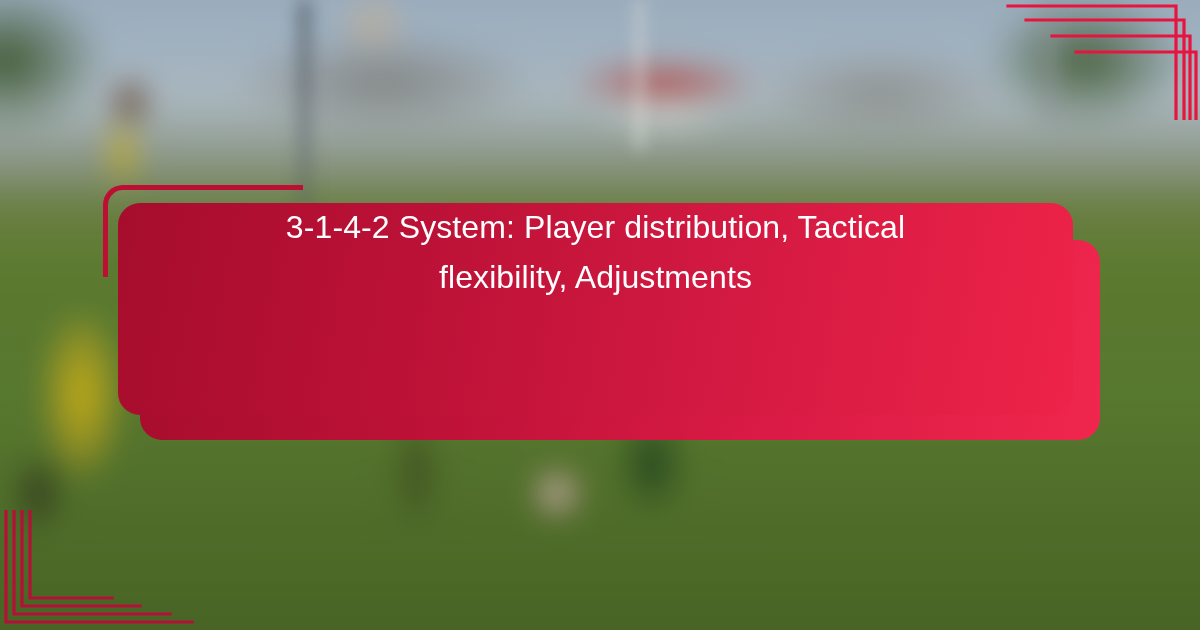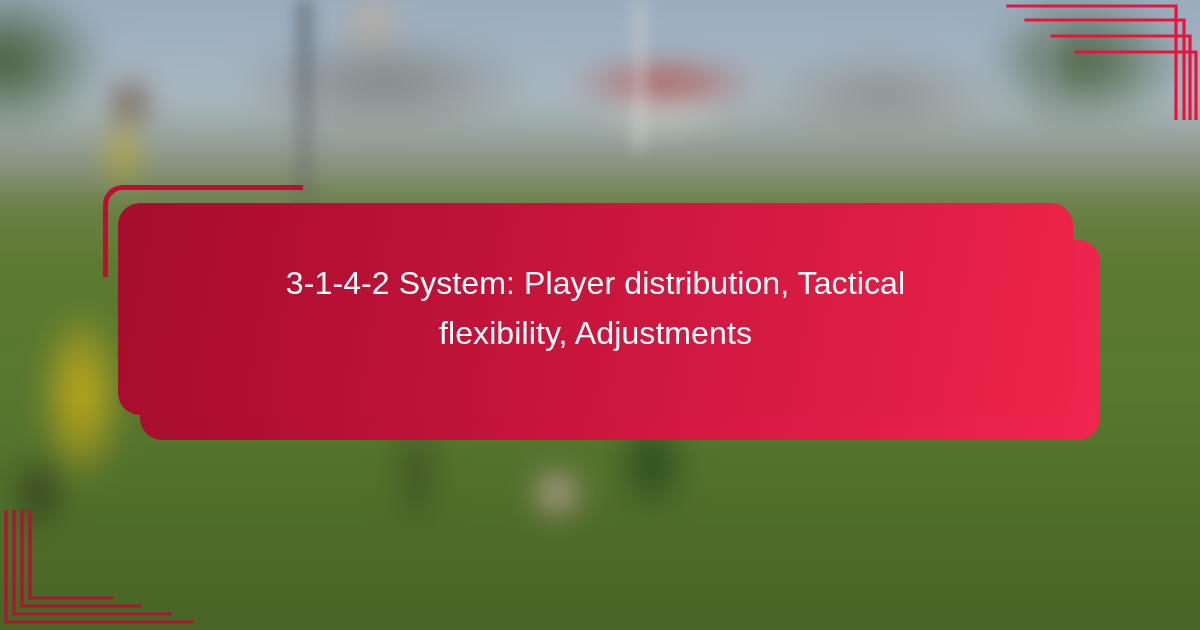--- a/index.html
+++ b/index.html
@@ -126,21 +126,21 @@
     background: transparent;
   }
 
   .title-wrap {
     position: absolute;
     left: 118px;
     top: 203px;
     width: 955px;
     height: 212px;
     display: flex;
-    align-items: center;
+    align-items: flex-start;
     justify-content: center;
     padding: 0 48px;
   }
 
   .title {
     color: #ffffff;
     font-family: "Liberation Sans", sans-serif;
     font-size: 32px;
     font-weight: 400;
     line-height: 1.55;

